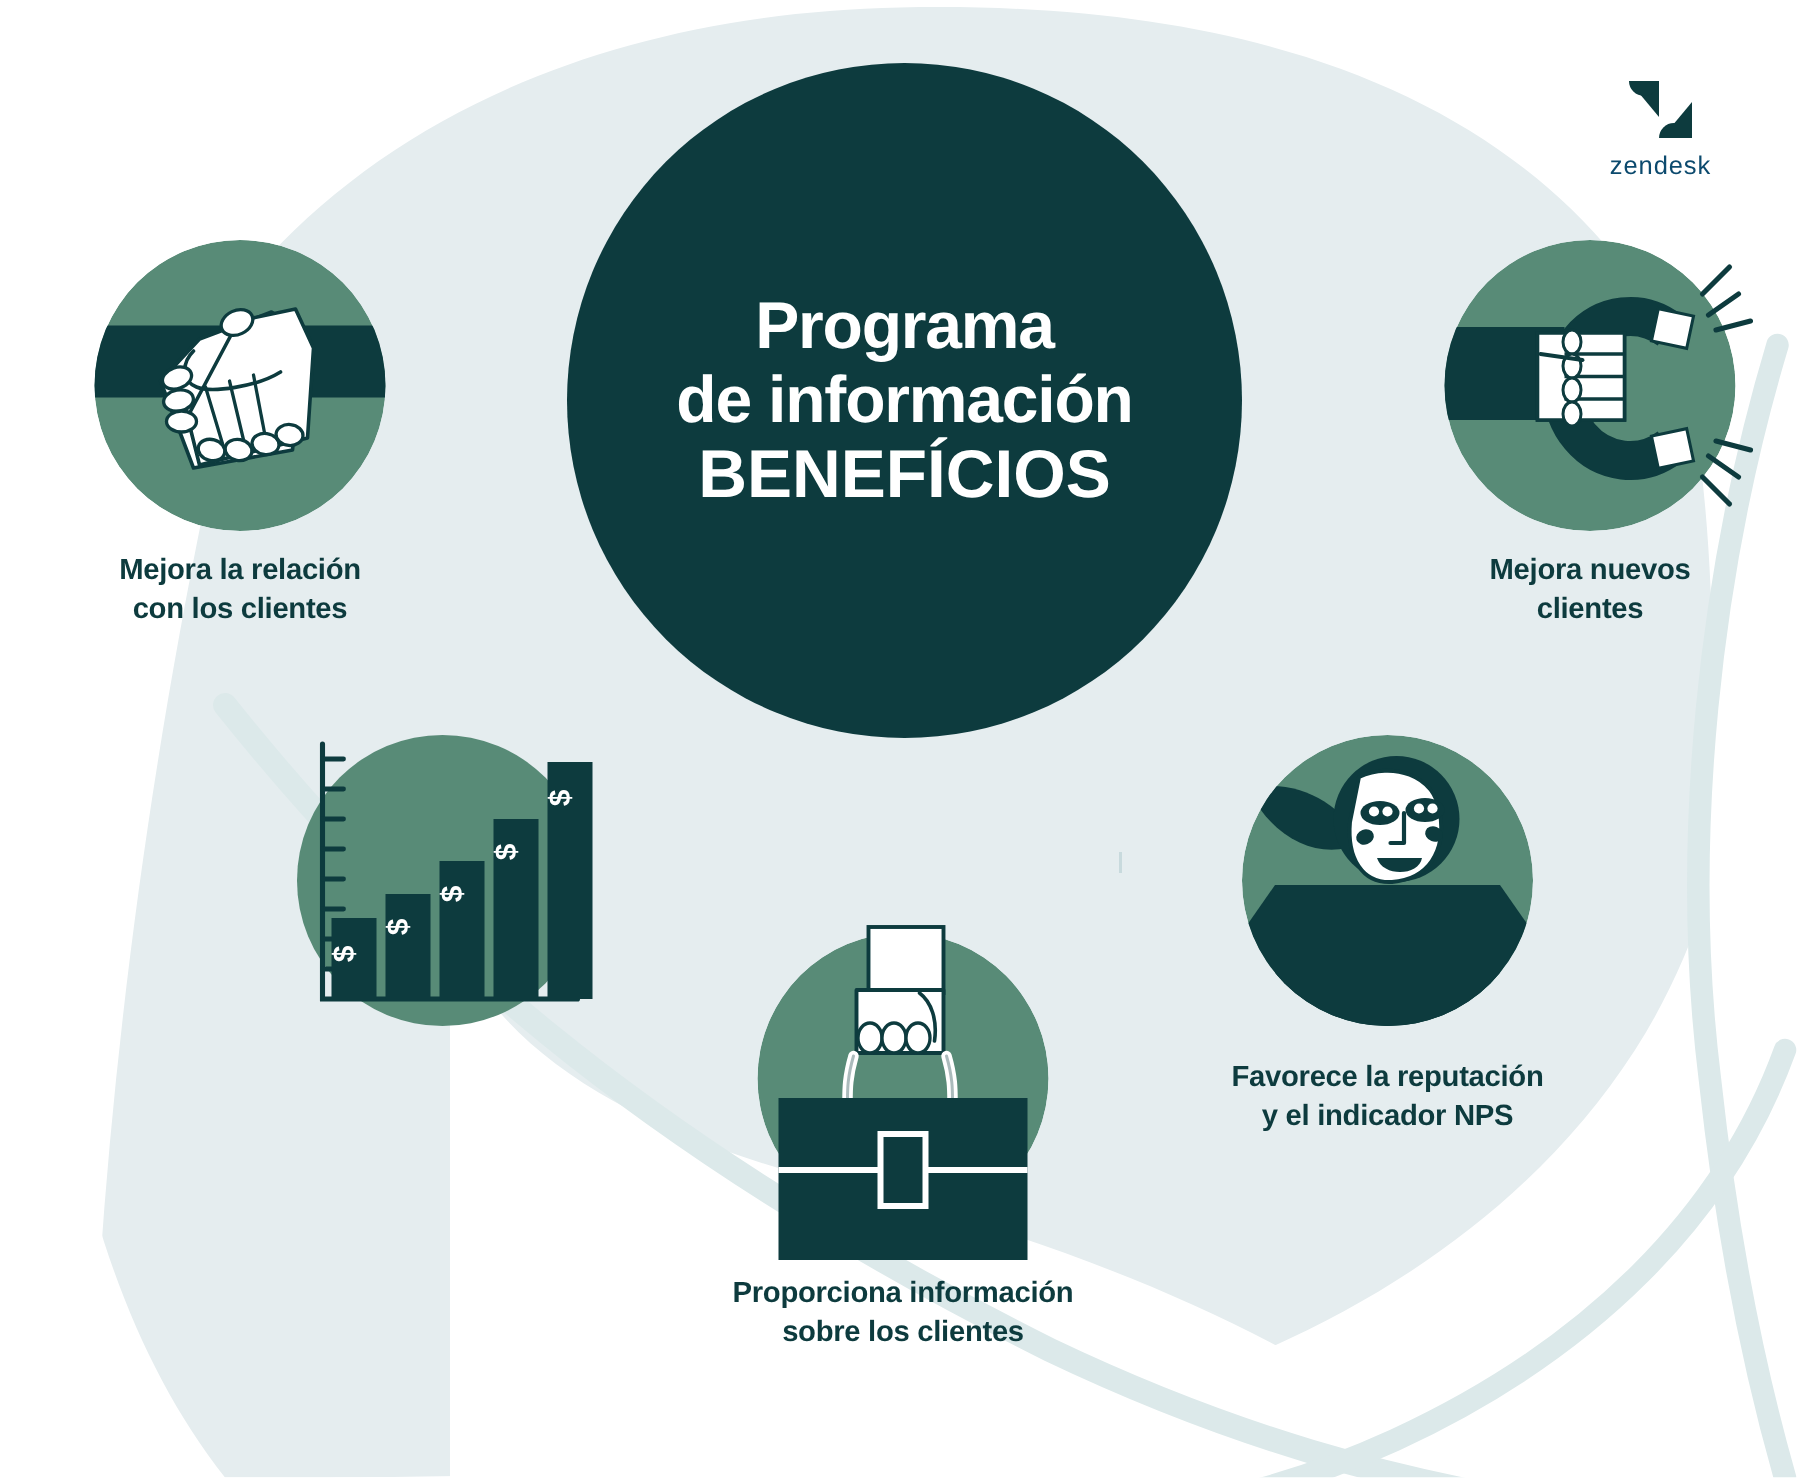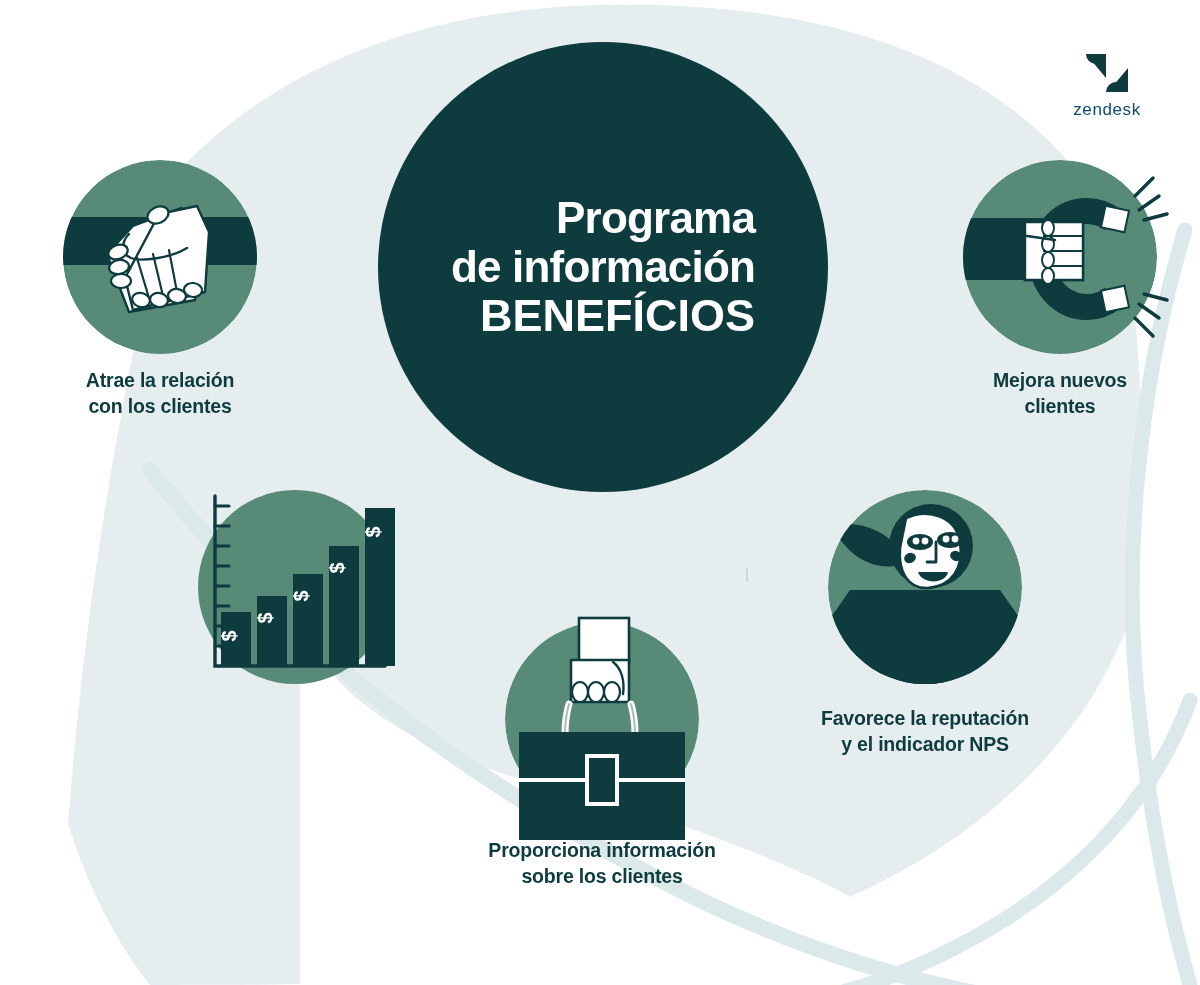--- a/index.html
+++ b/index.html
@@ -50,21 +50,21 @@
     width: 450px;
     height: 450px;
     border-radius: 50%;
     background: #0D3B3E;
     display: flex;
     align-items: center;
     justify-content: center;
   }
   #hub-text {
     color: #ffffff;
-    text-align: right;
+    text-align: center;
     line-height: 1.12;
     letter-spacing: -0.8px;
   }
   .hub-l1 {
     font-size: 44px;
     font-weight: bold;
     display: block;
   }
   .hub-l2 {
     font-size: 44px;
@@ -170,21 +170,21 @@
           <ellipse cx="56" cy="107" rx="10" ry="7" fill="#FFFFFF" stroke="#0D3B3E" stroke-width="2.2" transform="rotate(-10 56 107)"></ellipse>
           <ellipse cx="58" cy="121" rx="10" ry="7" fill="#FFFFFF" stroke="#0D3B3E" stroke-width="2.2"></ellipse>
 
           <ellipse cx="78" cy="140" rx="9" ry="7" fill="#FFFFFF" stroke="#0D3B3E" stroke-width="2.2" transform="rotate(15 78 140)"></ellipse>
           <ellipse cx="96" cy="140" rx="9" ry="7" fill="#FFFFFF" stroke="#0D3B3E" stroke-width="2.2" transform="rotate(10 96 140)"></ellipse>
           <ellipse cx="114" cy="136" rx="9" ry="7" fill="#FFFFFF" stroke="#0D3B3E" stroke-width="2.2" transform="rotate(8 114 136)"></ellipse>
           <ellipse cx="130" cy="130" rx="9" ry="7" fill="#FFFFFF" stroke="#0D3B3E" stroke-width="2.2" transform="rotate(5 130 130)"></ellipse>
         </g>
       </svg>
     </div>
-    <div class="node-label">Atrae la relación
+    <div class="node-label">Mejora la relación
 con los clientes</div>
   </div>
 
   <div class="node" style="left:930px; top:160px; width:260px;">
     <div class="circle-wrap" style="width:194px;height:194px;">
       <svg width="194" height="194" viewBox="0 0 194 194" style="overflow:visible">
         <defs>
           <clipPath id="clipB">
               <circle cx="97" cy="97" r="97"></circle>
             </clipPath>
@@ -287,21 +287,21 @@
         <path d="M 64 82 C 60 96, 60 104, 60 112 M 126 82 C 130 96, 130 104, 130 112" fill="none" stroke="#FFFFFF" stroke-width="7" stroke-linecap="round"></path>
         <path d="M 64 82 C 60 96, 60 104, 60 112 M 126 82 C 130 96, 130 104, 130 112" fill="none" stroke="#0D3B3E" stroke-width="2" stroke-linecap="round" opacity="0.35"></path>
 
         <rect x="14" y="110" width="166" height="108" fill="#0D3B3E"></rect>
 
         <path d="M 14 158 L 180 158" stroke="#FFFFFF" stroke-width="4"></path>
 
         <rect x="82" y="134" width="30" height="48" fill="#0D3B3E" stroke="#FFFFFF" stroke-width="4"></rect>
       </svg>
     </div>
-    <div class="node-label" style="margin-top:22px;">Proporciona información
+    <div class="node-label" style="margin-top:34px;">Proporciona información
 sobre los clientes</div>
   </div>
 
   <div class="node" style="left:780px; top:490px; width:290px;">
     <div class="circle-wrap" style="width:194px;height:194px;">
       <svg width="194" height="194" viewBox="0 0 194 194">
         <defs>
           <clipPath id="clipE">
               <circle cx="97" cy="97" r="97"></circle>
             </clipPath>

